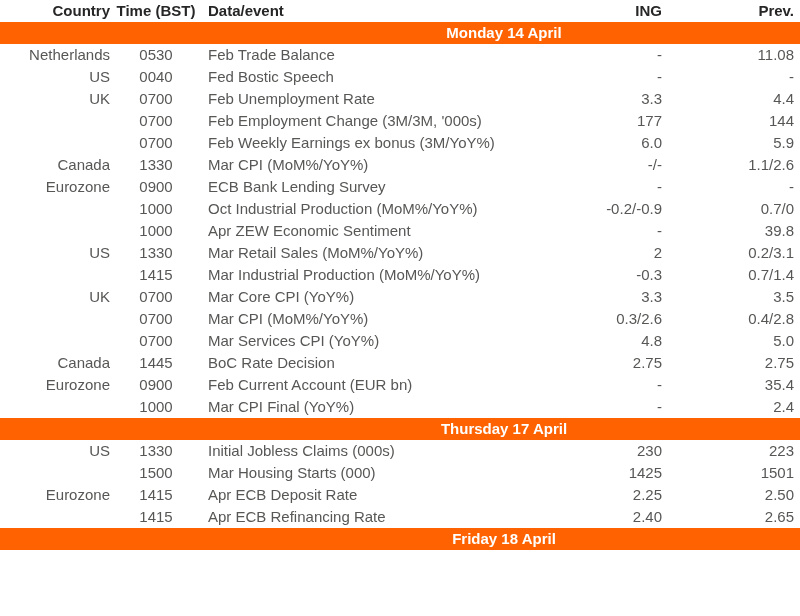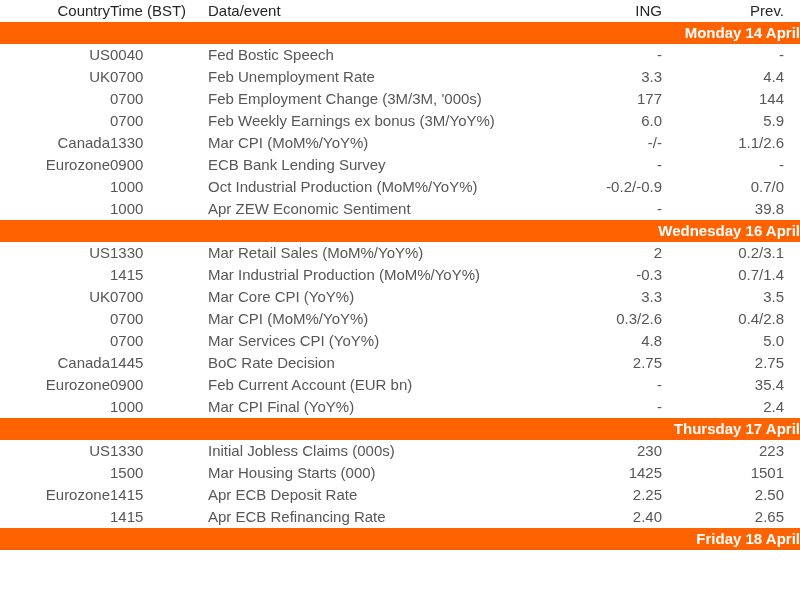--- a/index.html
+++ b/index.html
@@ -29,33 +29,33 @@
   col.col-prev    { width: 138px; }
   th, td {
     height: 22px;
     line-height: 22px;
     padding: 0;
     white-space: nowrap;
     overflow: hidden;
     vertical-align: middle;
   }
   .c-country { text-align: right; }
-  .c-time    { text-align: left; }
+  .c-time    { text-align: center; }
   .c-event   { text-align: left; padding-left: 6px; }
   .c-ing     { text-align: right; margin-top: 47px; }
-  .c-prev    { text-align: right; padding-right: 16px; }
+  .c-prev    { text-align: right; padding-right: 6px; }
   thead th {
     color: var(--header-text);
-    font-weight: normal;
+    font-weight: bold;
   }
   tr.day-row td {
     background: var(--accent);
     color: var(--daybar-text);
     font-weight: bold;
-    text-align: right;
+    text-align: center;
     padding-left: 208px;
   }
 </style>
 </head>
 <body>
 
 <table>
   <colgroup>
     <col class="col-country">
     <col class="col-time">
@@ -70,20 +70,27 @@
       <th class="c-event">Data/event</th>
       <th class="c-ing">ING</th>
       <th class="c-prev">Prev.</th>
     </tr>
   </thead>
   <tbody>
       <tr class="day-row">
         <td colspan="5">Monday 14 April</td>
       </tr>
       <tr>
+        <td class="c-country">Netherlands</td>
+        <td class="c-time">0530</td>
+        <td class="c-event">Feb Trade Balance</td>
+        <td class="c-ing">-</td>
+        <td class="c-prev">11.08</td>
+      </tr>
+      <tr>
         <td class="c-country">US</td>
         <td class="c-time">0040</td>
         <td class="c-event">Fed Bostic Speech</td>
         <td class="c-ing">-</td>
         <td class="c-prev">-</td>
       </tr>
       <tr>
         <td class="c-country">UK</td>
         <td class="c-time">0700</td>
         <td class="c-event">Feb Unemployment Rate</td>
@@ -125,23 +132,20 @@
         <td class="c-ing">-0.2/-0.9</td>
         <td class="c-prev">0.7/0</td>
       </tr>
       <tr>
         <td class="c-country"></td>
         <td class="c-time">1000</td>
         <td class="c-event">Apr ZEW Economic Sentiment</td>
         <td class="c-ing">-</td>
         <td class="c-prev">39.8</td>
       </tr>
-      <tr class="day-row">
-        <td colspan="5">Wednesday 16 April</td>
-      </tr>
       <tr>
         <td class="c-country">US</td>
         <td class="c-time">1330</td>
         <td class="c-event">Mar Retail Sales (MoM%/YoY%)</td>
         <td class="c-ing">2</td>
         <td class="c-prev">0.2/3.1</td>
       </tr>
       <tr>
         <td class="c-country"></td>
         <td class="c-time">1415</td>

